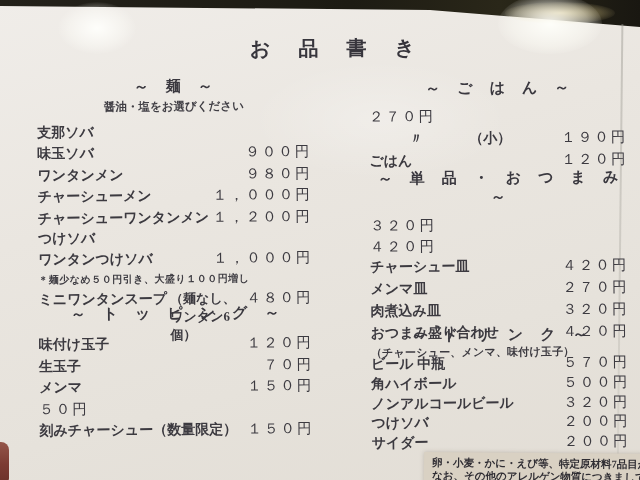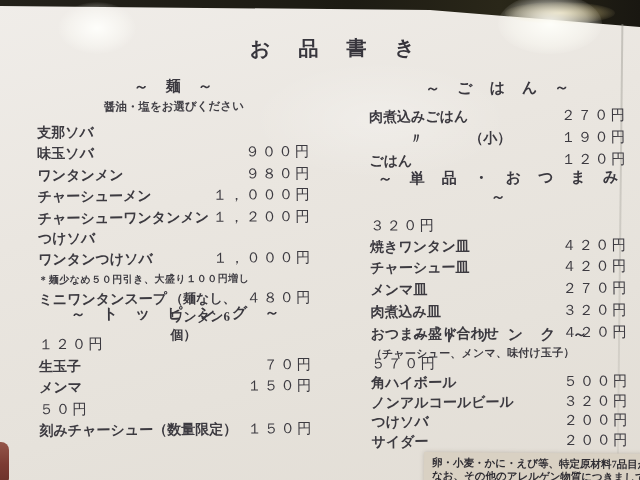--- a/index.html
+++ b/index.html
@@ -128,20 +128,21 @@
         <span class="extra-detail">（麺なし、ワンタン6個）</span>
       </span>
       <span class="pr">４８０円</span>
     </div>
   </div>
 
   <div class="toppings">
     <div class="sec-header">～　ト　ッ　ピ　ン　グ　～</div>
     <div class="rows topping-rows">
       <div class="row">
+          <span class="nm">味付け玉子</span>
           <span class="pr">１２０円</span>
         </div>
       <div class="row">
           <span class="nm">生玉子</span>
           <span class="pr">７０円</span>
         </div>
       <div class="row">
           <span class="nm">メンマ</span>
           <span class="pr">１５０円</span>
         </div>
@@ -152,21 +153,20 @@
           <span class="nm">刻みチャーシュー（数量限定）</span>
           <span class="pr">１５０円</span>
         </div>
     </div>
   </div>
 
   <div class="rice">
     <div class="sec-header">～　ご　は　ん　～</div>
     <div class="rows">
       <div class="row">
-          <span class="nm">肉煮込みごはん</span>
           <span class="pr">２７０円</span>
         </div>
       <div class="row">
           <span class="nm ditto">〃</span>
           <span class="rice-size">（小）</span>
           <span class="pr">１９０円</span>
         </div>
       <div class="row">
           <span class="nm">ごはん</span>
           <span class="pr">１２０円</span>
@@ -174,21 +174,20 @@
     </div>
   </div>
 
   <div class="sides">
     <div class="sec-header">～　単　品　・　お　つ　ま　み　～</div>
     <div class="rows">
       <div class="row">
           <span class="pr">３２０円</span>
         </div>
       <div class="row">
-          <span class="nm">焼きワンタン皿</span>
           <span class="pr">４２０円</span>
         </div>
       <div class="row">
           <span class="nm">チャーシュー皿</span>
           <span class="pr">４２０円</span>
         </div>
       <div class="row">
           <span class="nm">メンマ皿</span>
           <span class="pr">２７０円</span>
         </div>
@@ -201,20 +200,21 @@
           <span class="pr">４２０円</span>
         </div>
     </div>
     <div class="paren-note">（チャーシュー、メンマ、味付け玉子）</div>
   </div>
 
   <div class="drinks">
     <div class="sec-header">～　ド　リ　ン　ク　～</div>
     <div class="rows">
       <div class="row">
+          <span class="nm">ビール 中瓶</span>
           <span class="pr">５７０円</span>
         </div>
       <div class="row">
           <span class="nm">角ハイボール</span>
           <span class="pr">５００円</span>
         </div>
       <div class="row">
           <span class="nm">ノンアルコールビール</span>
           <span class="pr">３２０円</span>
         </div>

